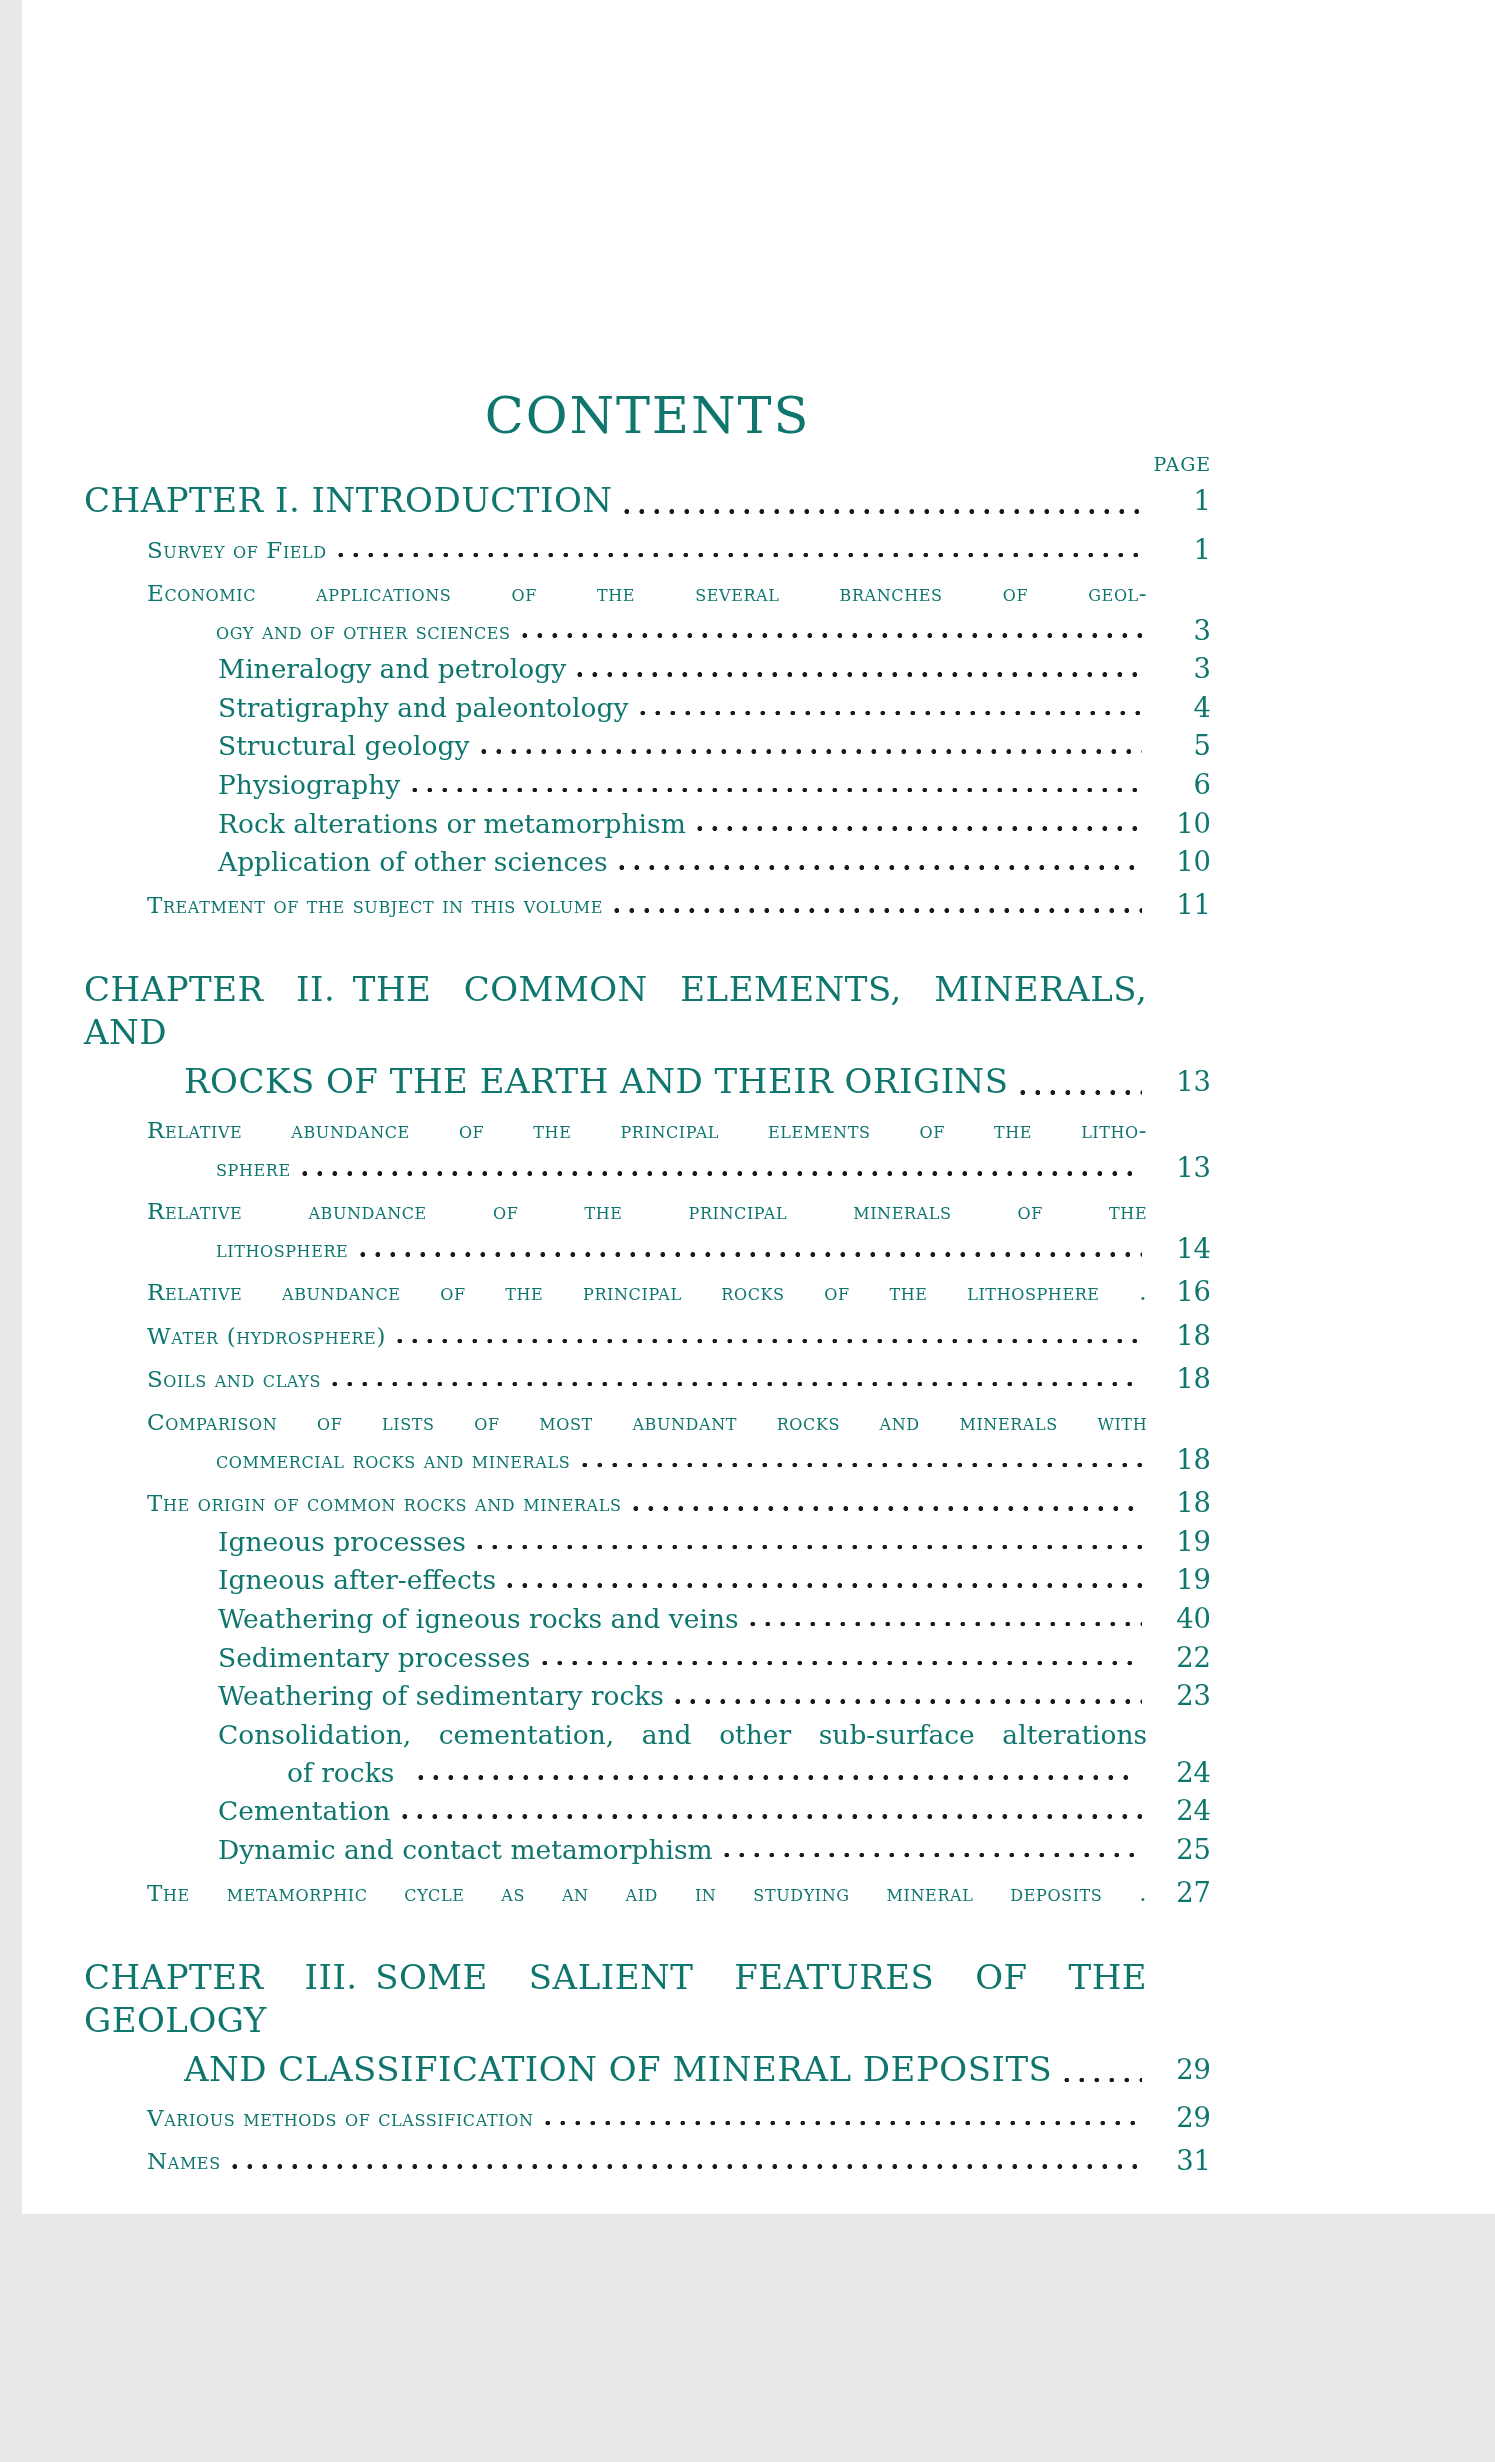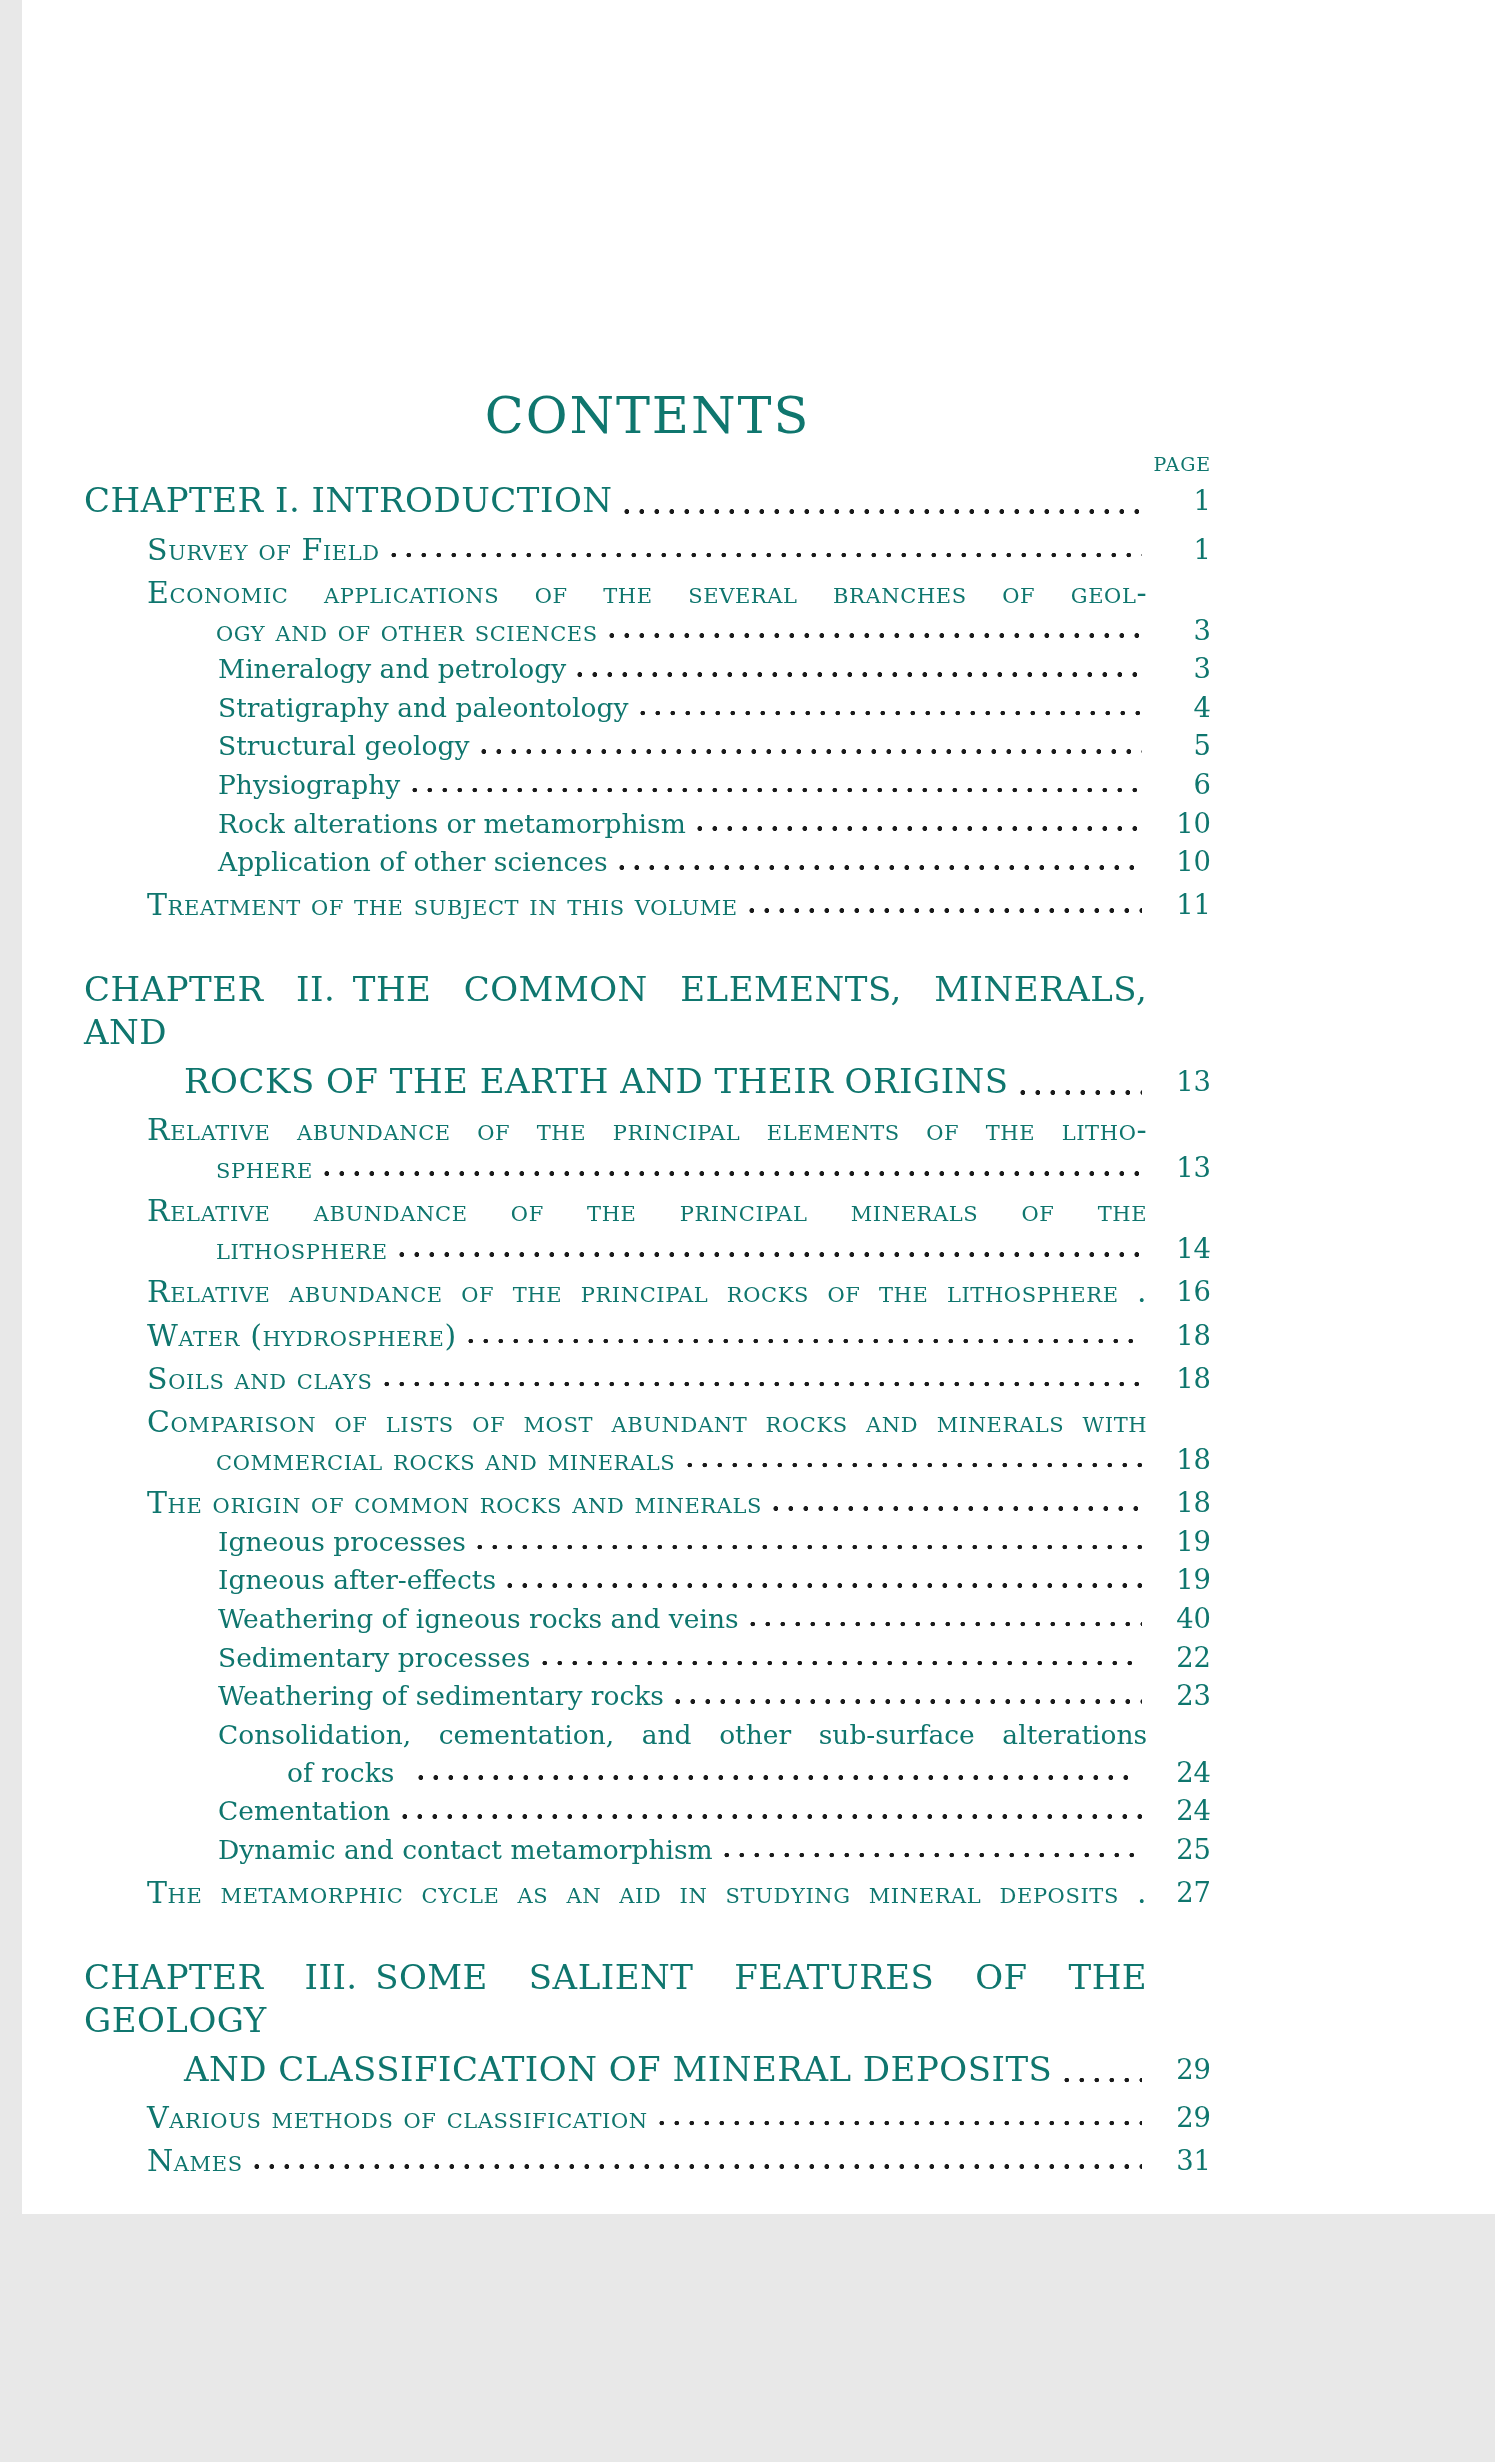--- a/index.html
+++ b/index.html
@@ -63,21 +63,21 @@
   .row .dots.hidden { background: none; flex: 0 0 3.8px; margin: 0; }
   .row .num {
     flex: 0 0 60px;
     text-align: right;
     font-size: 27.4px;
     line-height: 32px;
   }
   
   .row.chapter .label { font-size: 34px; line-height: 43px; letter-spacing: 0.5px; }
   .row.chapter .num   { line-height: 43px; }
-  .row.l1 .label { font-size: 30px; line-height: 32px; font-variant: small-caps; letter-spacing: 0.6px; }
+  .row.l1 .label { font-size: 23px; line-height: 32px; font-variant: small-caps; letter-spacing: 0.6px; }
   .row.l2 .label { font-size: 26.5px; line-height: 32px; }
   
   .row.first-line.chapter { margin-top: 47px; }
   .row.first-line.l1 { margin-top: 11.3px; }
   .row.first-line.l2 { margin-top: 6.6px; }
   .row.cont-line { margin-top: 5.7px; }
   .row.entry-0.first-line { margin-top: 3.8px; }
   
   .indent-chapter { padding-left: 0; }
   .indent-l1      { padding-left: 63px; }

